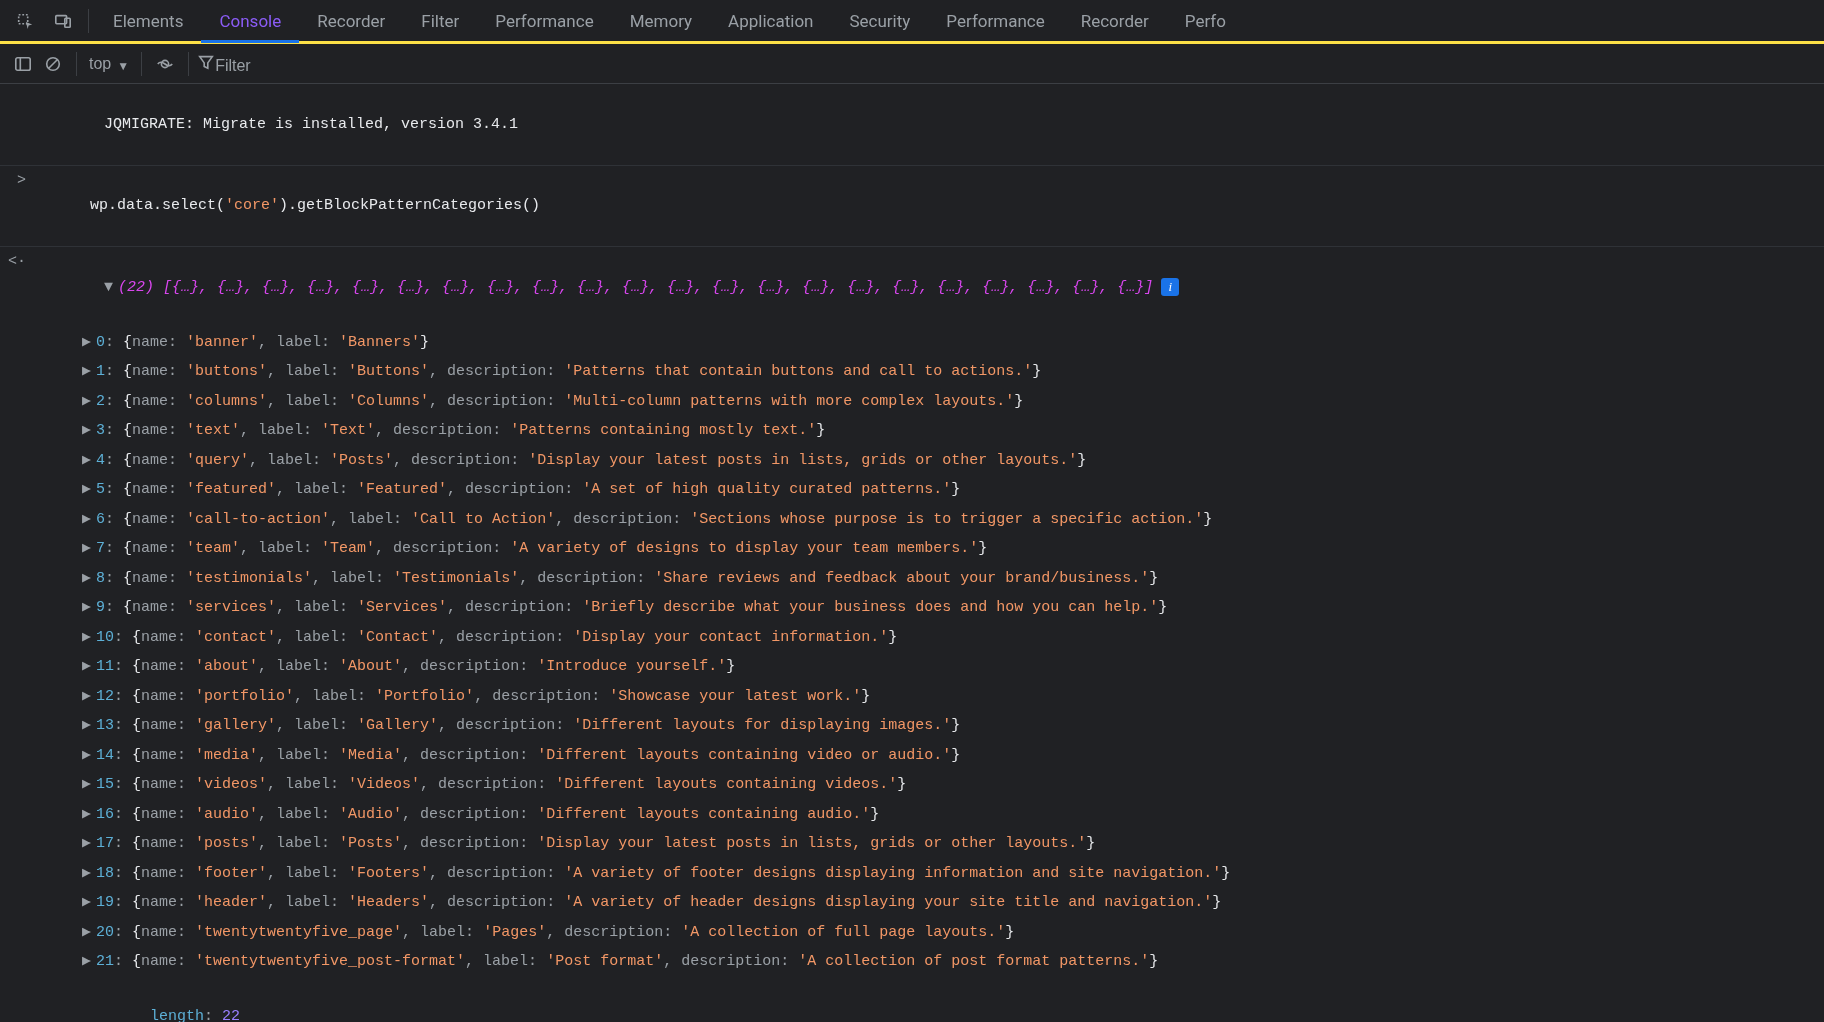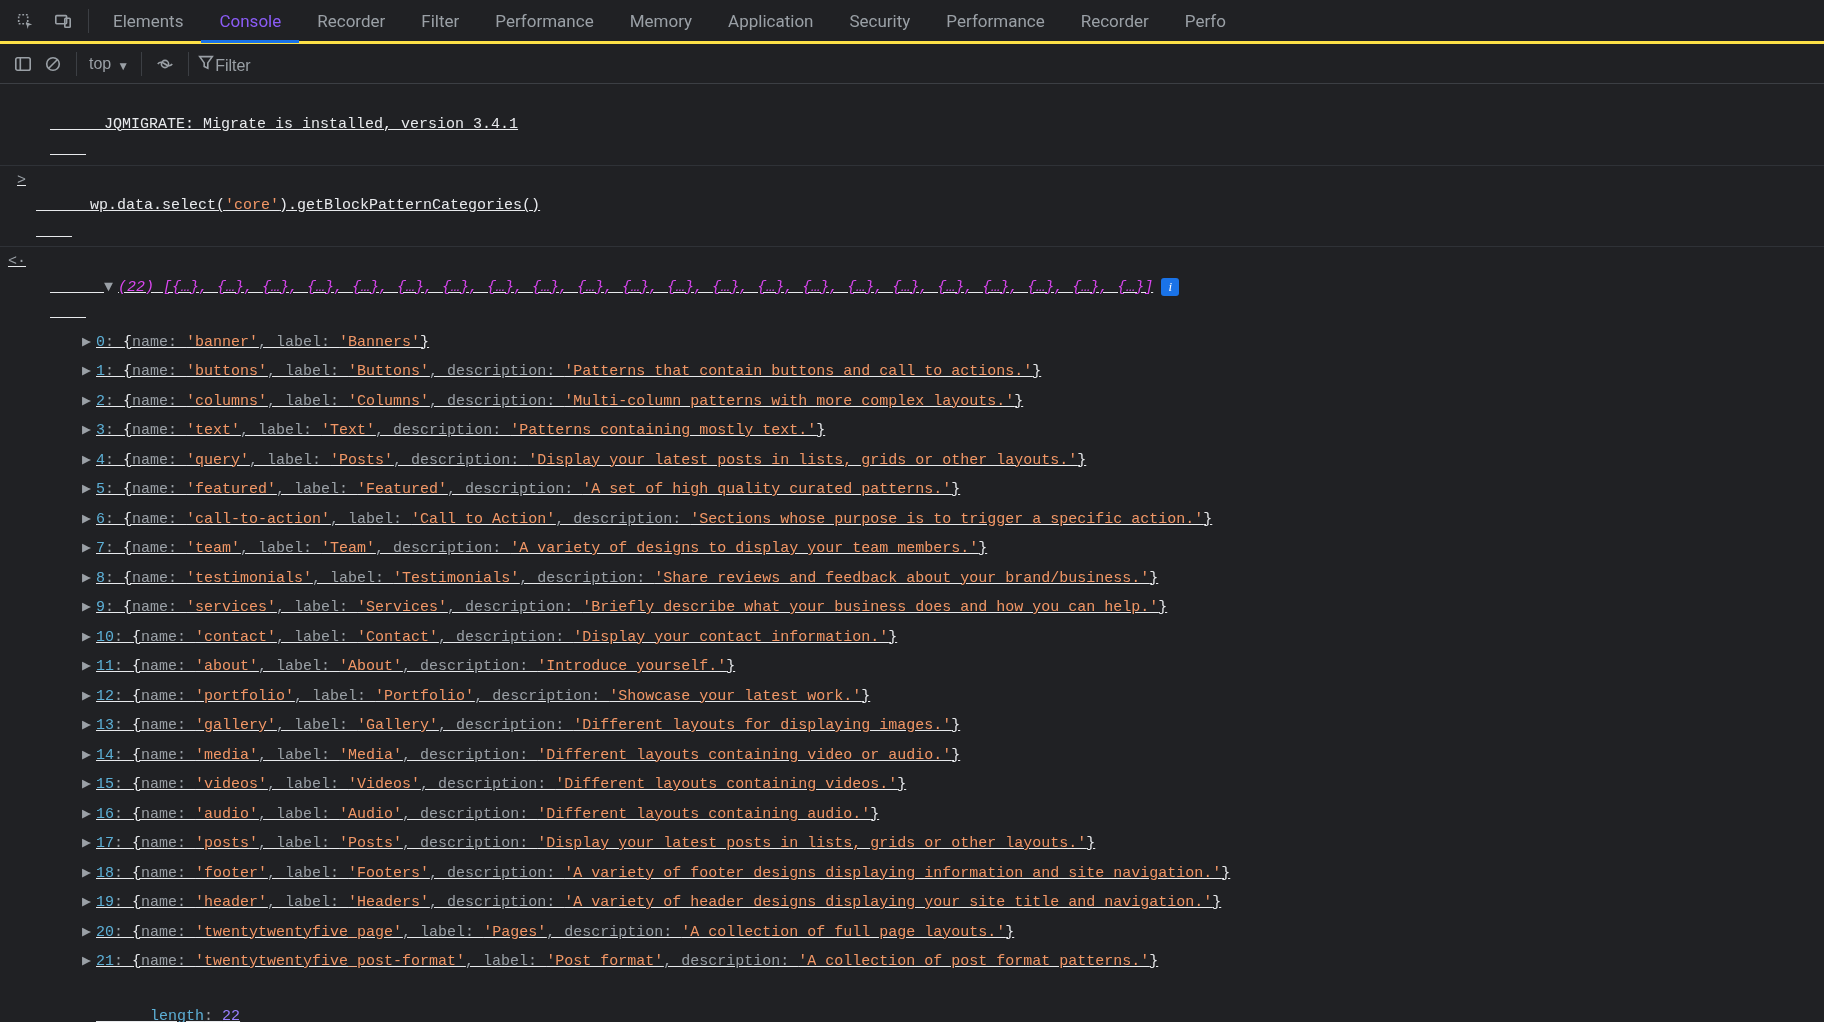--- a/index.html
+++ b/index.html
@@ -78,21 +78,20 @@
     font-size: 15px;
     line-height: 25.5px;
     overflow-y:auto;
     height: calc(1022px - 44px - 40px);
     padding-bottom: 20px;
   }
   .console-line {
     display:flex;
     padding: 2px 8px 2px 6px;
     white-space: pre;
-    text-decoration: underline;
   }
   .console-line.bordered    { border-bottom:1px solid #2f3237; }
   .gutter {
     width: 30px; flex-shrink:0;
     display:flex; justify-content:flex-end;
     padding-right: 10px;
     color:#9aa0a6;
     user-select:none;
   }
   .content { flex:1; min-width:0; white-space: pre; }

